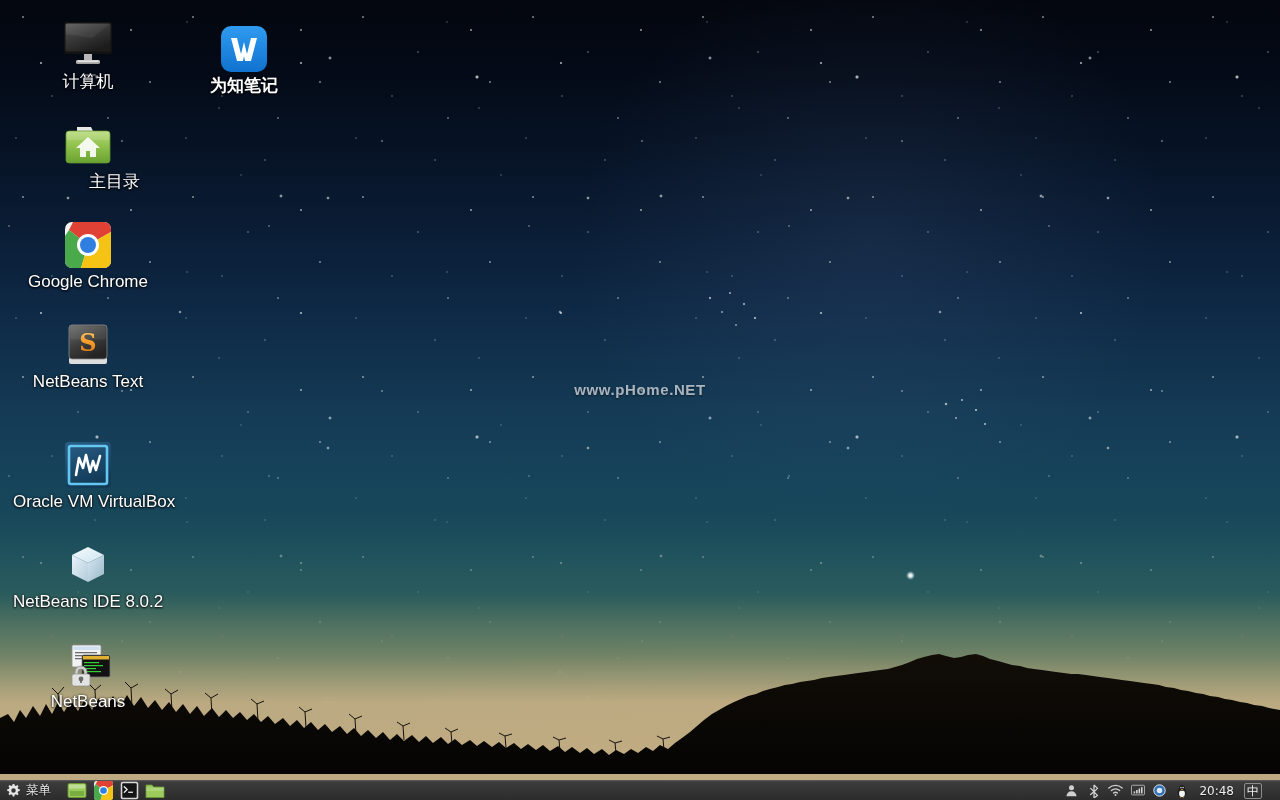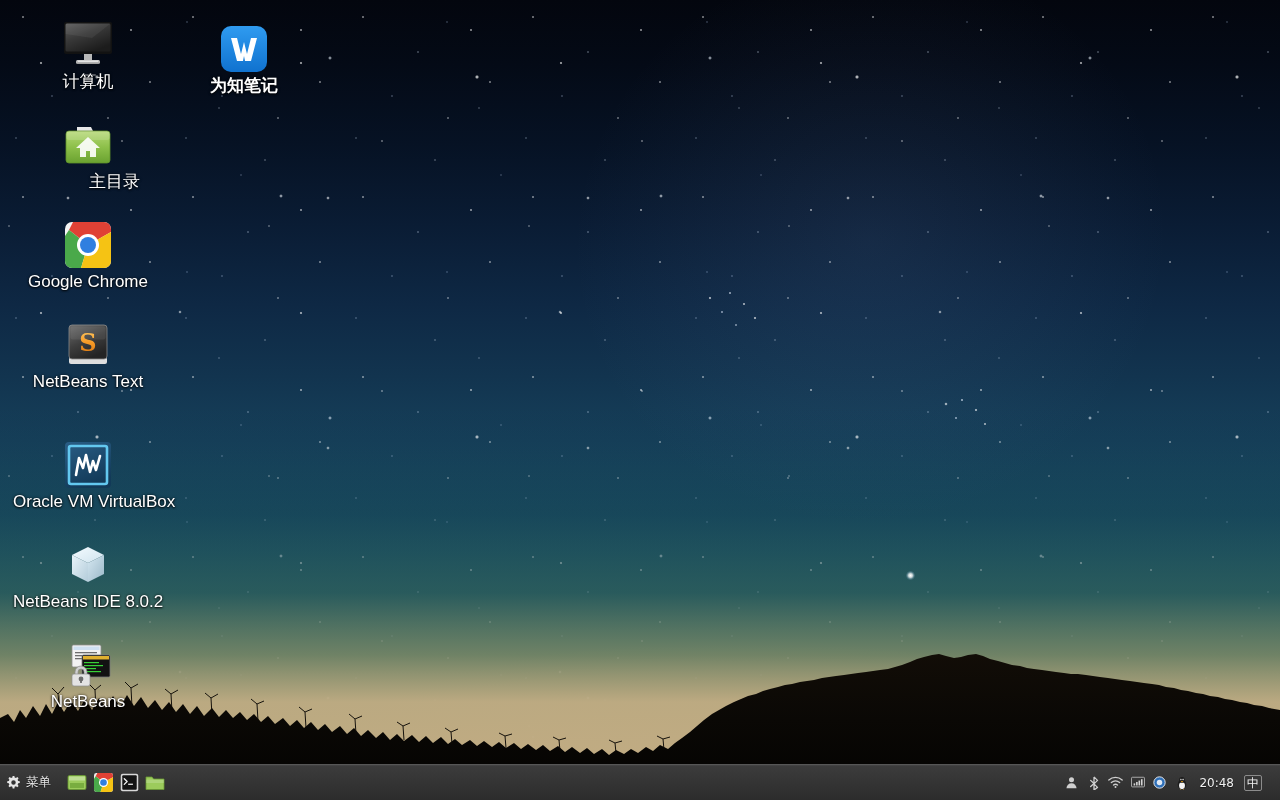--- a/index.html
+++ b/index.html
@@ -190,21 +190,21 @@
     white-space: nowrap;
   }
   .icon.wide { width: 180px; margin-left: -38px; }
 
   
   .art { display:block; }
 
   
   #taskbar {
     position: absolute; left: 0; bottom: 0;
-    width: 1280px; height: 36px;
+    width: 1280px; height: 20px;
     background: linear-gradient(to bottom, #4a4a4a 0px, #3c3c3c 1px, #343434 50%, #2c2c2c 100%);
     border-top: 1px solid #565656;
     display: flex; align-items: center;
     z-index: 50;
   }
   #menu-button {
     display: flex; align-items: center; gap: 5px;
     height: 24px; padding: 0 7px 0 6px;
     cursor: default;
   }
@@ -302,20 +302,21 @@
         <path d="M404,96 L403,82 M403,82 L397,78 M403,82 L410,79"></path>
         <path d="M452,100 L451,88 M451,88 L445,84 M451,88 L458,85"></path>
         <path d="M506,104 L505,92 M505,92 L499,89 M505,92 L512,90"></path>
         <path d="M560,107 L559,96 M559,96 L553,93 M559,96 L566,94"></path>
         <path d="M616,109 L615,99 M615,99 L609,96 M615,99 L622,97"></path>
         <path d="M664,106 L663,95 M663,95 L657,92 M663,95 L670,93"></path>
       </g>
     </svg>
   </div>
 
+  <div id="center-watermark">www.pHome.NET</div>
 
   <div class="icon" style="left:36px; top:14px;">
     <div class="glyph">
       <svg class="art" width="52" height="48" viewBox="0 0 52 48" xmlns="http://www.w3.org/2000/svg">
         <defs>
           <linearGradient id="scr" x1="0" y1="0" x2="0.6" y2="1">
             <stop offset="0%" stop-color="#5c5c5c"></stop>
             <stop offset="45%" stop-color="#3a3a3a"></stop>
             <stop offset="100%" stop-color="#1c1c1c"></stop>
           </linearGradient>

